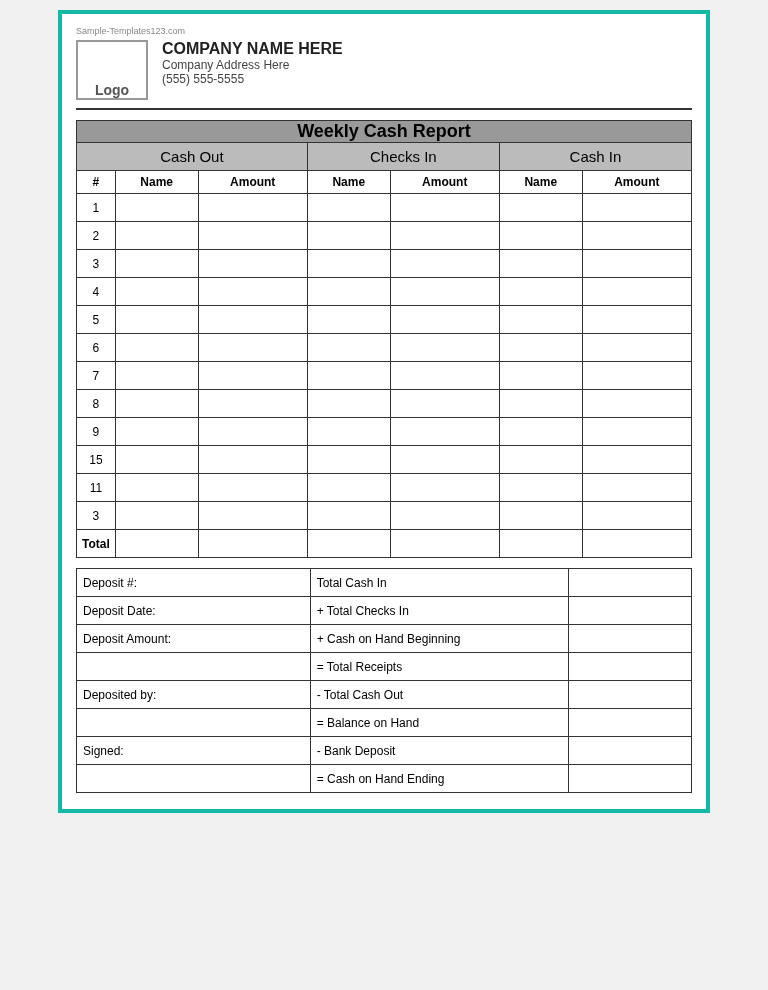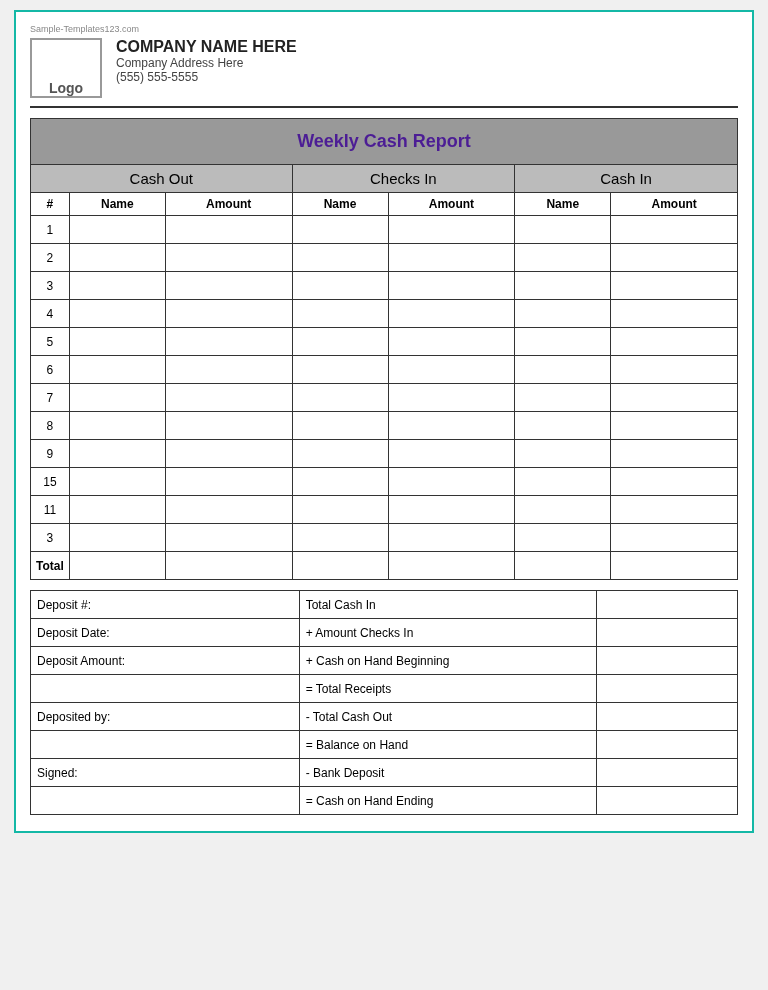--- a/index.html
+++ b/index.html
@@ -14,23 +14,23 @@
       background: #f0f0f0;
       font-family: Arial, sans-serif;
       font-size: 13px;
       display: flex;
       justify-content: center;
       align-items: flex-start;
       padding: 10px;
     }
 
     .page {
-      width: 740px;
+      width: 652px;
       background: #fff;
-      border: 2px solid #14b8a6;
+      border: 4px solid #14b8a6;
       padding: 12px 14px 16px 14px;
     }
 
     .watermark {
       font-size: 9px;
       color: #888;
       margin-bottom: 4px;
     }
 
     .header {
@@ -85,22 +85,22 @@
       border: 1px solid #333;
       padding: 3px 5px;
       text-align: center;
       font-size: 12px;
     }
 
     .title-row th {
       background-color: #999;
       font-size: 18px;
       font-weight: bold;
-      color: #4c1d95;
-      padding: 12px;
+      color: #000000;
+      padding: 0;
       text-align: center;
     }
 
     .section-header th {
       background-color: #bbb;
       font-weight: normal;
       font-size: 15px;
       padding: 5px 3px;
     }
 
@@ -313,21 +313,21 @@
 
   <table class="summary-table">
     <tbody id="summary-body">
     <tr>
           <td class="summary-left">Deposit #:</td>
           <td class="summary-label">Total Cash In</td>
           <td class="summary-value"></td>
         </tr>
         <tr>
           <td class="summary-left">Deposit Date:</td>
-          <td class="summary-label">+ Amount Checks In</td>
+          <td class="summary-label">+ Total Checks In</td>
           <td class="summary-value"></td>
         </tr>
         <tr>
           <td class="summary-left">Deposit Amount:</td>
           <td class="summary-label">+ Cash on Hand Beginning</td>
           <td class="summary-value"></td>
         </tr>
         <tr>
           <td class="summary-left"></td>
           <td class="summary-label">= Total Receipts</td>

